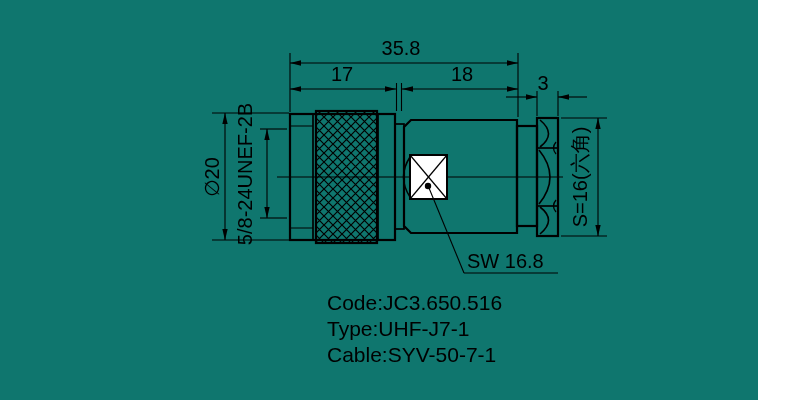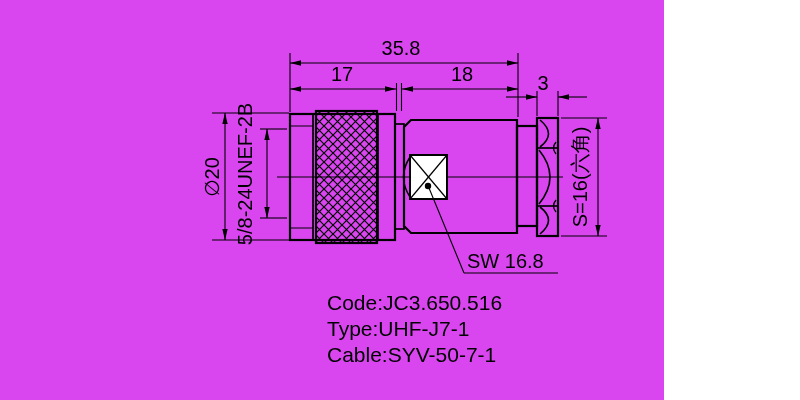--- a/index.html
+++ b/index.html
@@ -1,19 +1,19 @@
 <!DOCTYPE html>
 <html><head>
 <meta charset="utf-8">
 <style>
   html,body{margin:0;padding:0;background:#ffffff;}
   .canvas{
     position:relative;
-    width:664px;height:400px;
-    background:#d946ef;
+    width:758px;height:400px;
+    background:#0f766e;
     font-family:"Liberation Sans", sans-serif;
     overflow:hidden;
   }
   svg text{
     fill:#000000;
     font-family:"Liberation Sans", sans-serif;
   }
   .dim-text{font-size:20px;}
   .note-text{font-size:21px;}
   .outline{fill:none;stroke:#000;stroke-width:2.2;}

